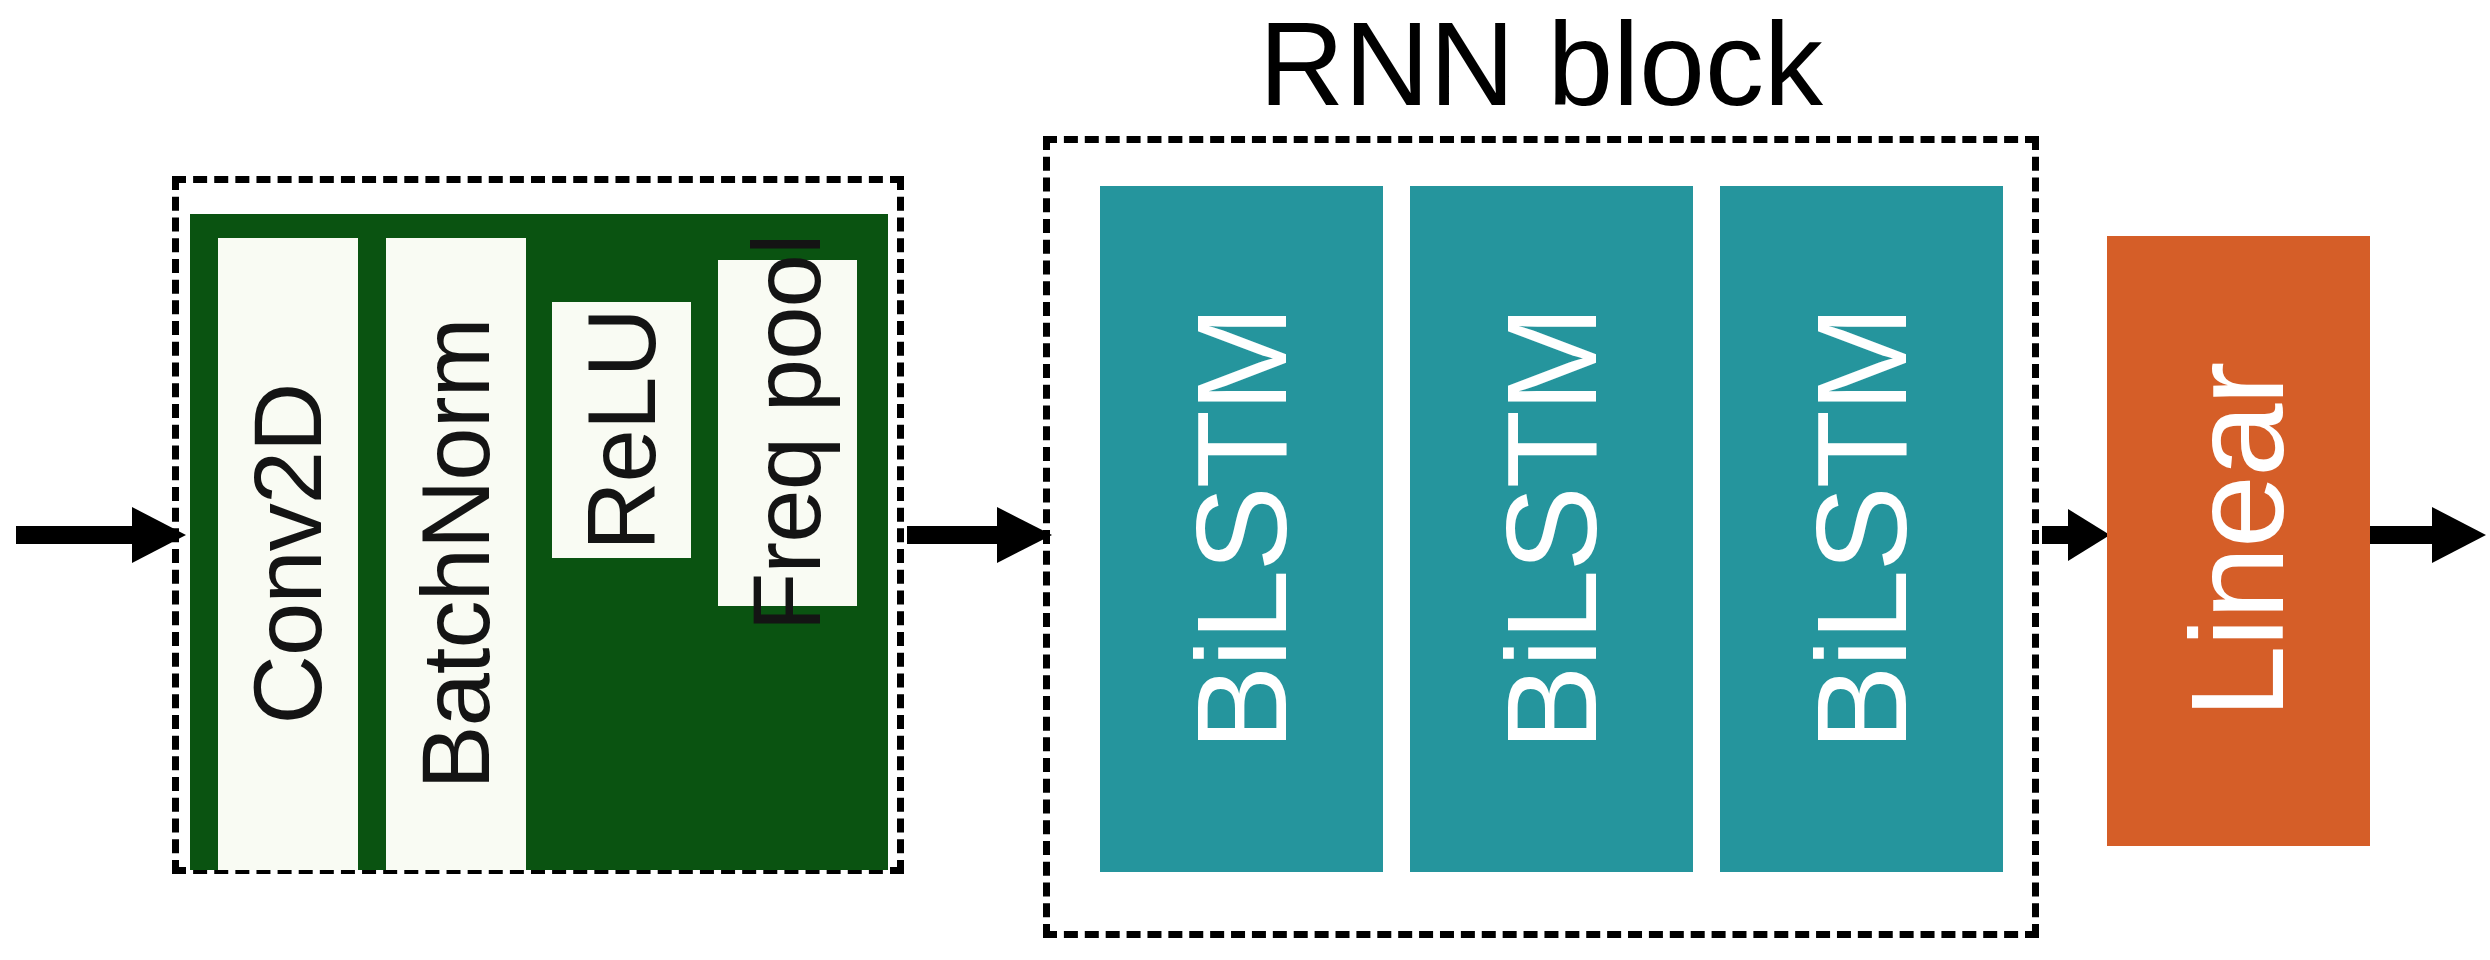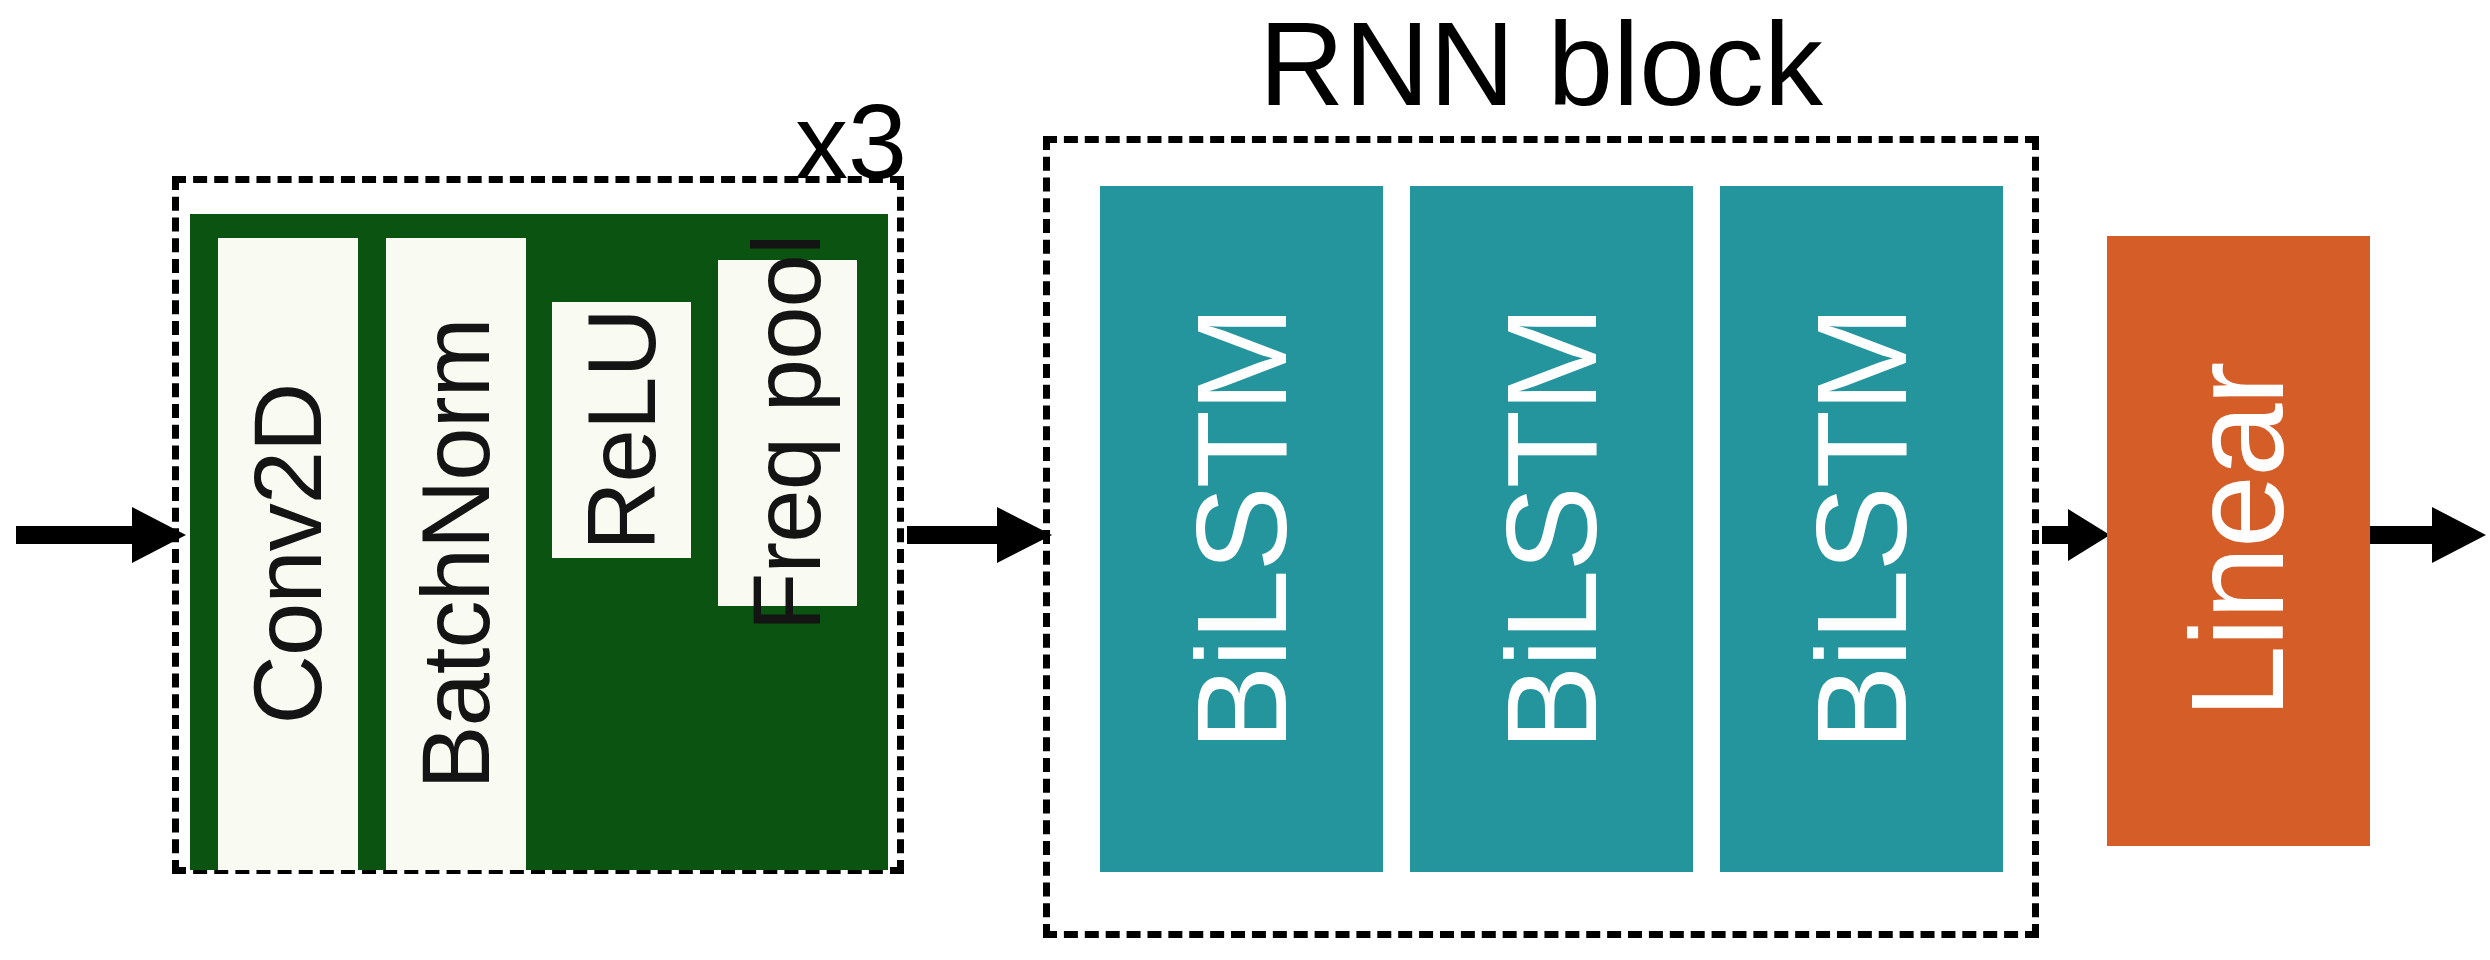--- a/index.html
+++ b/index.html
@@ -103,21 +103,20 @@
 
 <div id="diagram">
 
   <svg class="abs arrow" style="left:14px; top:495px; width:175px; height:80px;" viewBox="0 0 175 80">
     <line x1="2" y1="40" x2="130" y2="40" stroke="#000000" stroke-width="18"></line>
     <polygon points="118,12 172,40 118,68" fill="#000000"></polygon>
   </svg>
 
   <div class="abs dashed-box" style="left:172px; top:176px; width:732px; height:698px;"></div>
 
-  <div class="abs caption caption-repeat" style="left:795px; top:88px;">x3</div>
 
   <div class="abs stage-block" style="left:190px; top:214px; width:698px; height:656px;"></div>
 
   <div class="abs sub-box" style="left:218px; top:238px; width:140px; height:632px;">
     <span class="sub-label">Conv2D</span>
   </div>
 
   <div class="abs sub-box" style="left:386px; top:238px; width:140px; height:632px;">
     <span class="sub-label">BatchNorm</span>
   </div>

